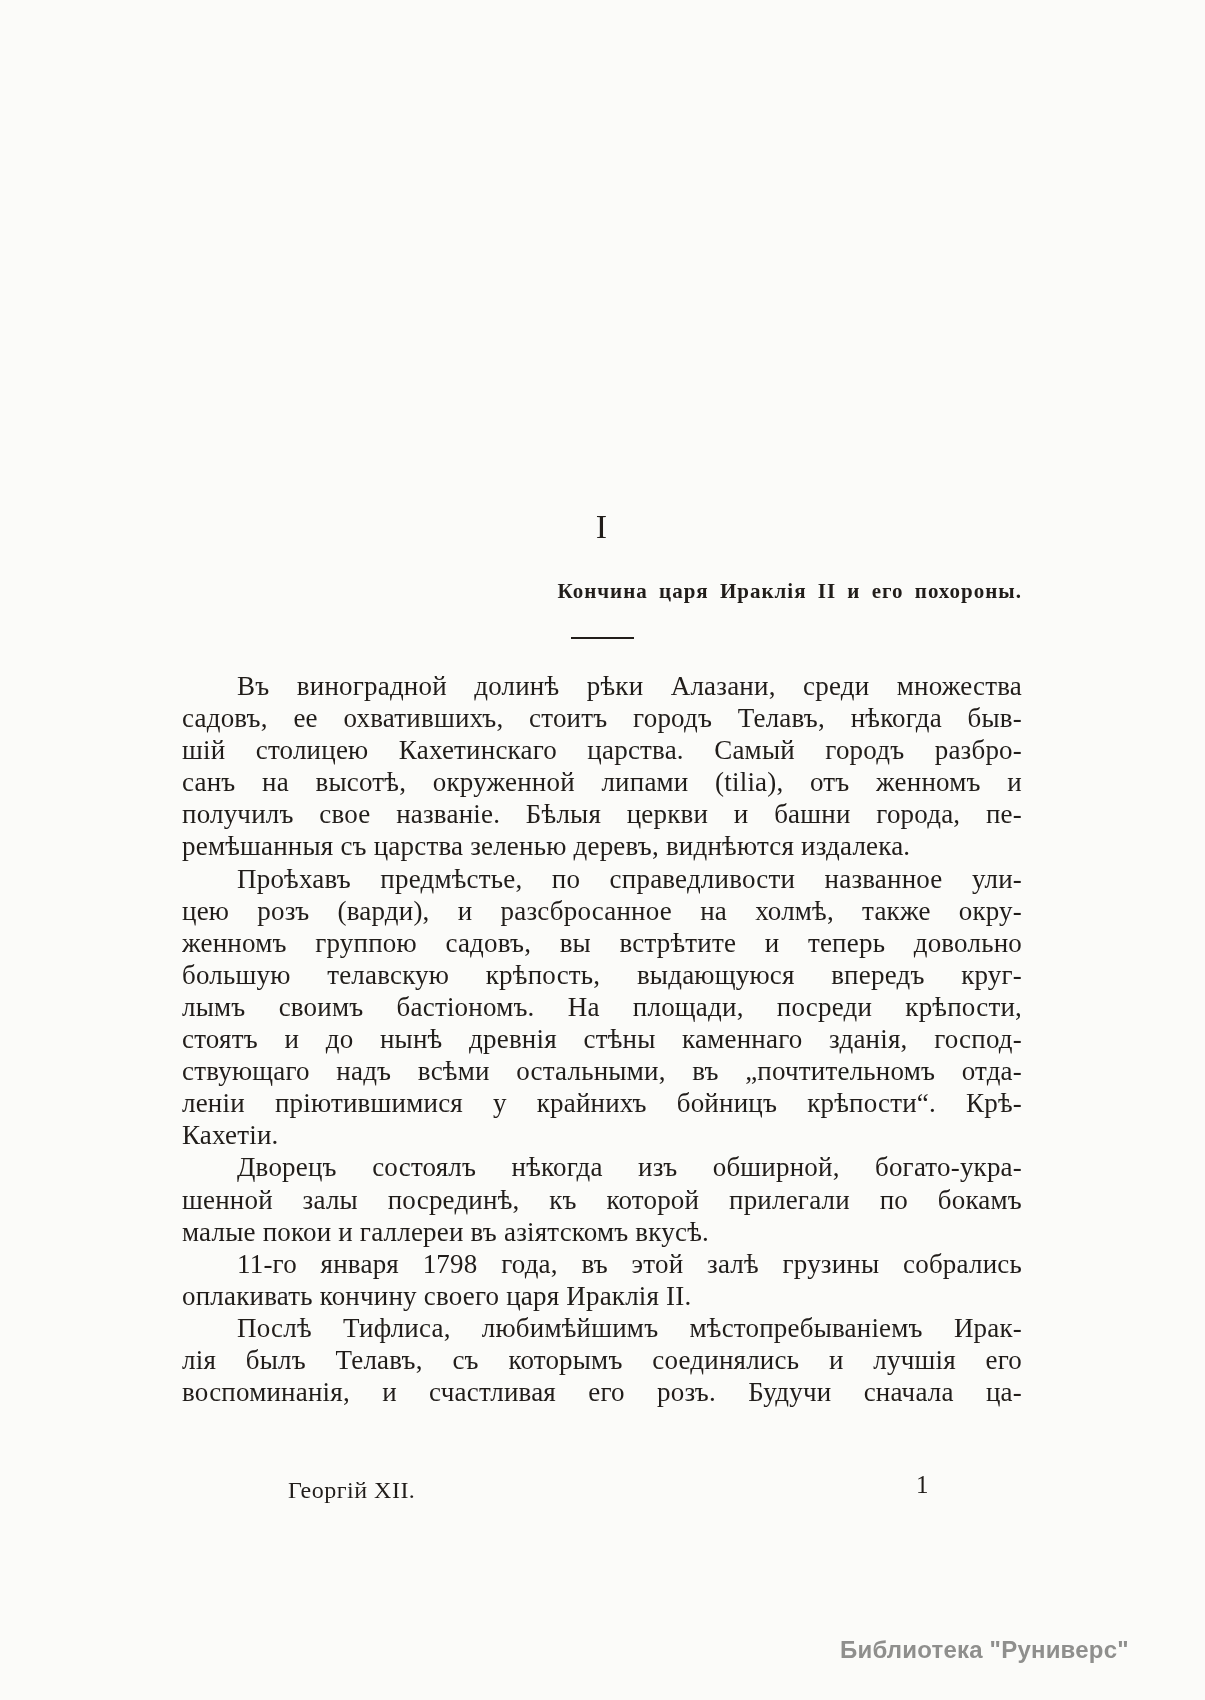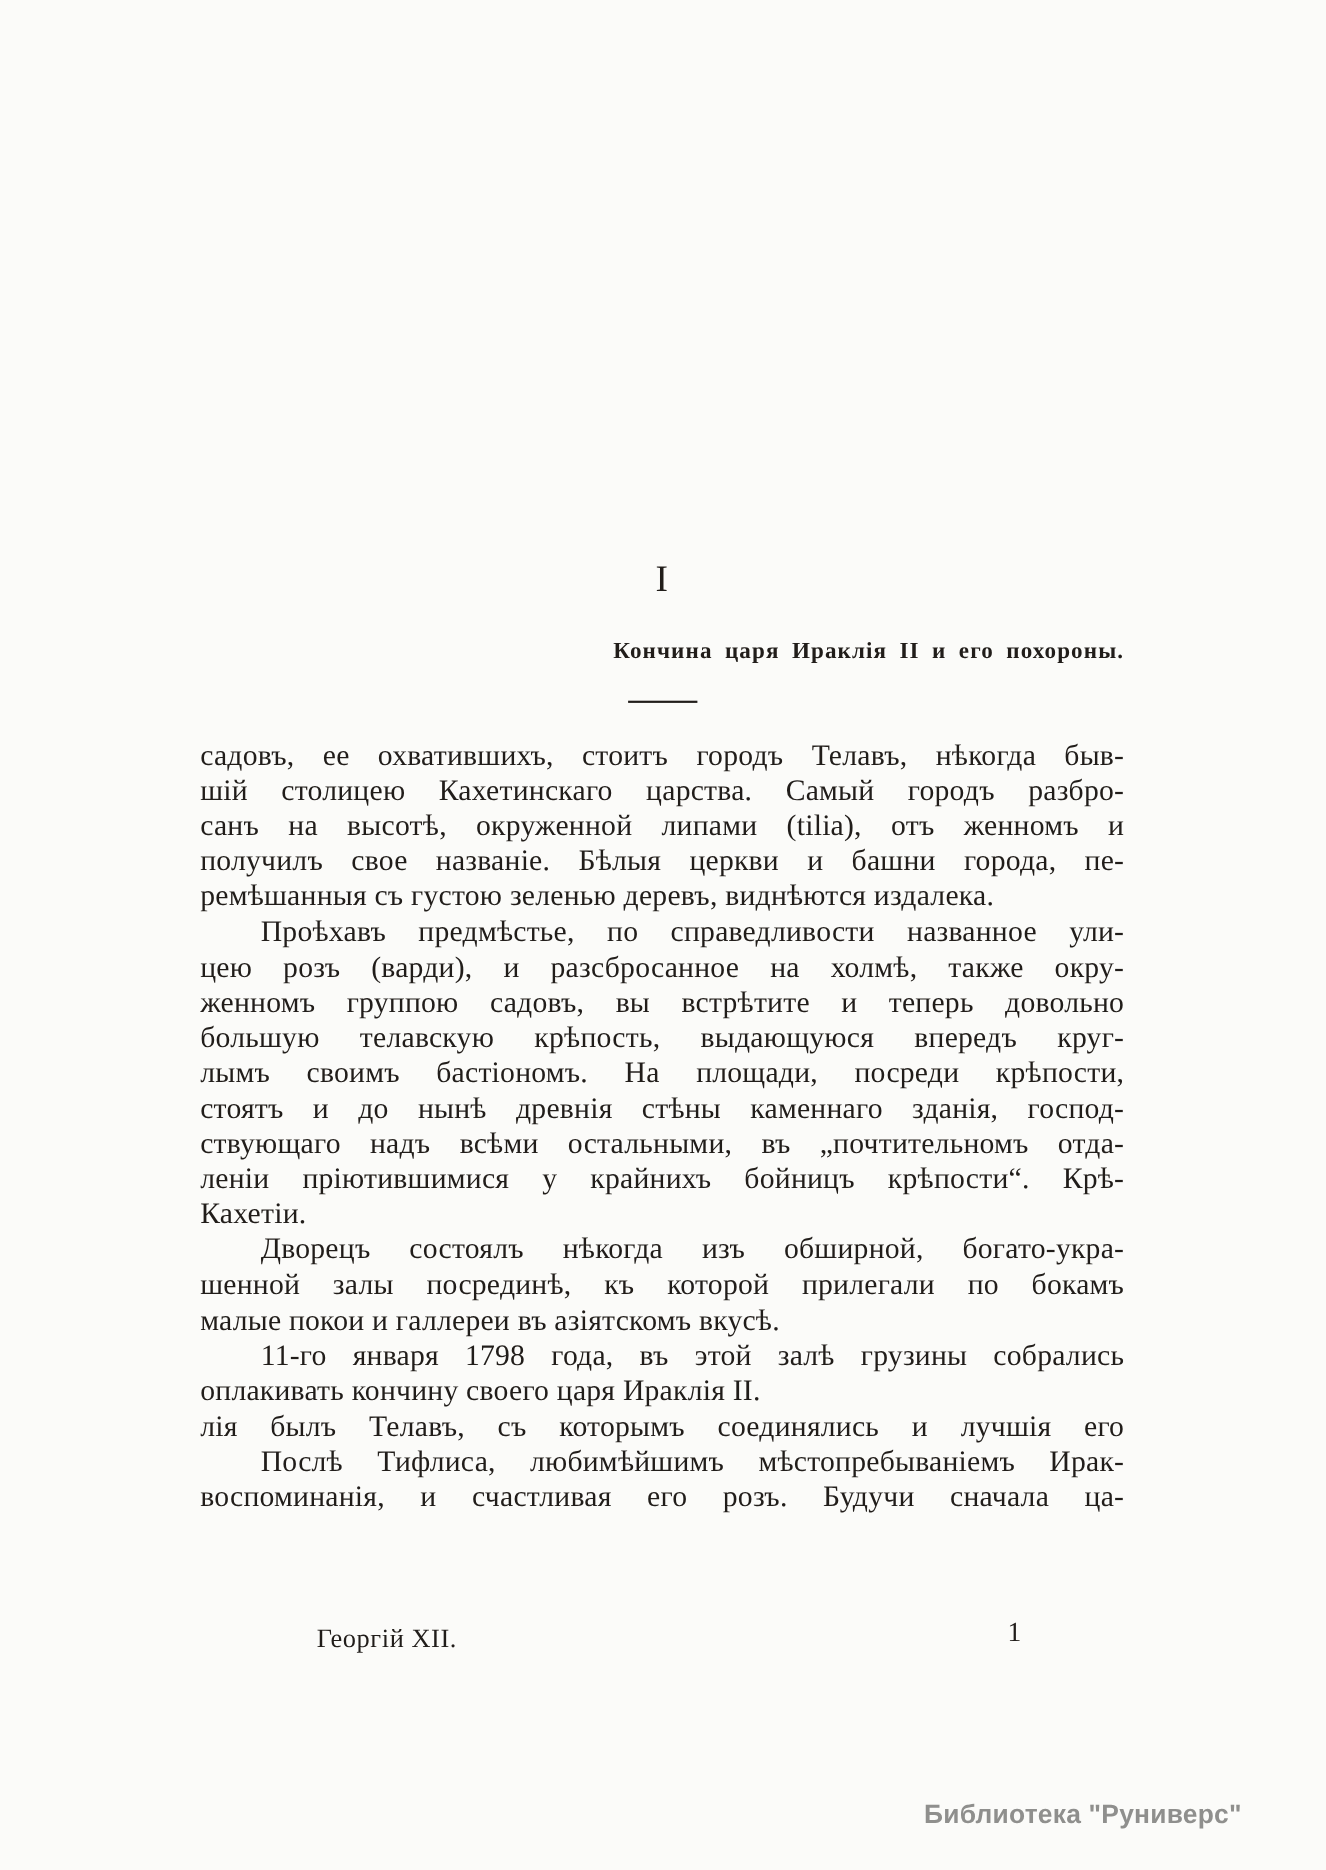--- a/index.html
+++ b/index.html
@@ -99,25 +99,26 @@
 
 <div class="page">
   <div class="numeral">I</div>
 
   <div class="heading">Кончина царя Ираклія II и его похороны.</div>
 
   <div class="rule"></div>
 
   <div class="body" id="body-text">
       <div class="para">
+        <div class="line first">Въ виноградной долинѣ рѣки Алазани, среди множества</div>
         <div class="line">садовъ, ее охватившихъ, стоитъ городъ Телавъ, нѣкогда быв-</div>
         <div class="line">шій столицею Кахетинскаго царства. Самый городъ разбро-</div>
         <div class="line">санъ на высотѣ, окруженной липами (tilia), отъ женномъ и</div>
         <div class="line">получилъ свое названіе. Бѣлыя церкви и башни города, пе-</div>
-        <div class="line lastline">ремѣшанныя съ густою зеленью деревъ, виднѣются издалека.</div>
+        <div class="line lastline">ремѣшанныя съ царства зеленью деревъ, виднѣются издалека.</div>
       </div>
       <div class="para">
         <div class="line first">Проѣхавъ предмѣстье, по справедливости названное ули-</div>
         <div class="line">цею розъ (варди), и разсбросанное на холмѣ, также окру-</div>
         <div class="line">женномъ группою садовъ, вы встрѣтите и теперь довольно</div>
         <div class="line">большую телавскую крѣпость, выдающуюся впередъ круг-</div>
         <div class="line">лымъ своимъ бастіономъ. На площади, посреди крѣпости,</div>
         <div class="line">стоятъ и до нынѣ древнія стѣны каменнаго зданія, господ-</div>
         <div class="line">ствующаго надъ всѣми остальными, въ „почтительномъ отда-</div>
         <div class="line">леніи пріютившимися у крайнихъ бойницъ крѣпости“. Крѣ-</div>
@@ -126,22 +127,22 @@
       <div class="para">
         <div class="line first">Дворецъ состоялъ нѣкогда изъ обширной, богато-укра-</div>
         <div class="line">шенной залы посрединѣ, къ которой прилегали по бокамъ</div>
         <div class="line lastline">малые покои и галлереи въ азіятскомъ вкусѣ.</div>
       </div>
       <div class="para">
         <div class="line first">11-го января 1798 года, въ этой залѣ грузины собрались</div>
         <div class="line lastline">оплакивать кончину своего царя Ираклія II.</div>
       </div>
       <div class="para">
+        <div class="line first">Послѣ Тифлиса, любимѣйшимъ мѣстопребываніемъ Ирак-</div>
         <div class="line">лія былъ Телавъ, съ которымъ соединялись и лучшія его</div>
-        <div class="line first">Послѣ Тифлиса, любимѣйшимъ мѣстопребываніемъ Ирак-</div>
         <div class="line">воспоминанія, и счастливая его розъ. Будучи сначала ца-</div>
       </div>
     </div>
 
   <span class="footer-sig">Георгій XII.</span>
 
   <span class="footer-page">1</span>
 
   <div class="watermark">Библиотека "Руниверс"</div>
 </div>

